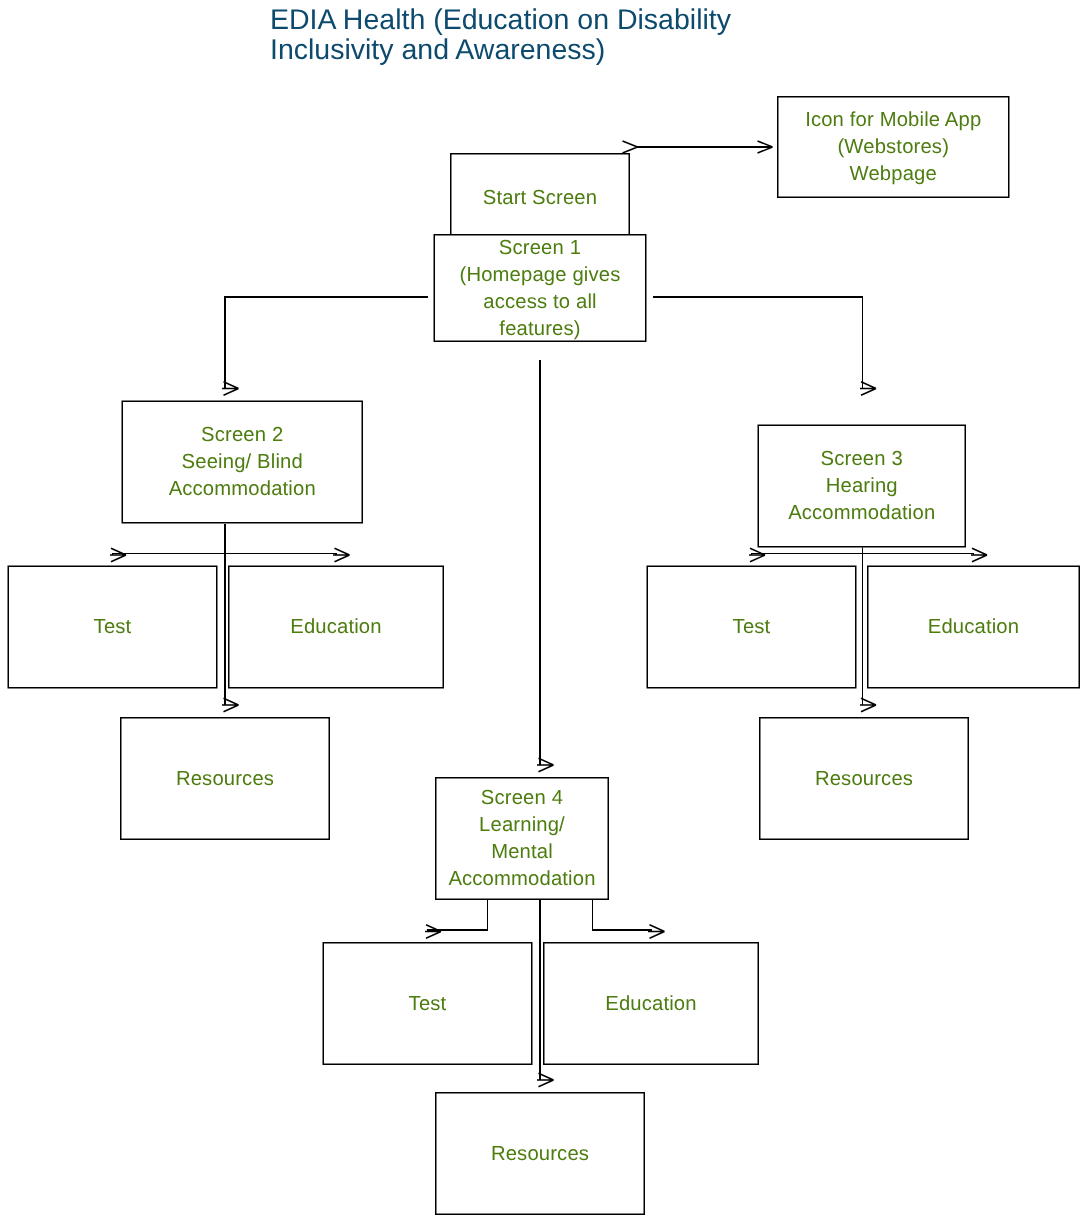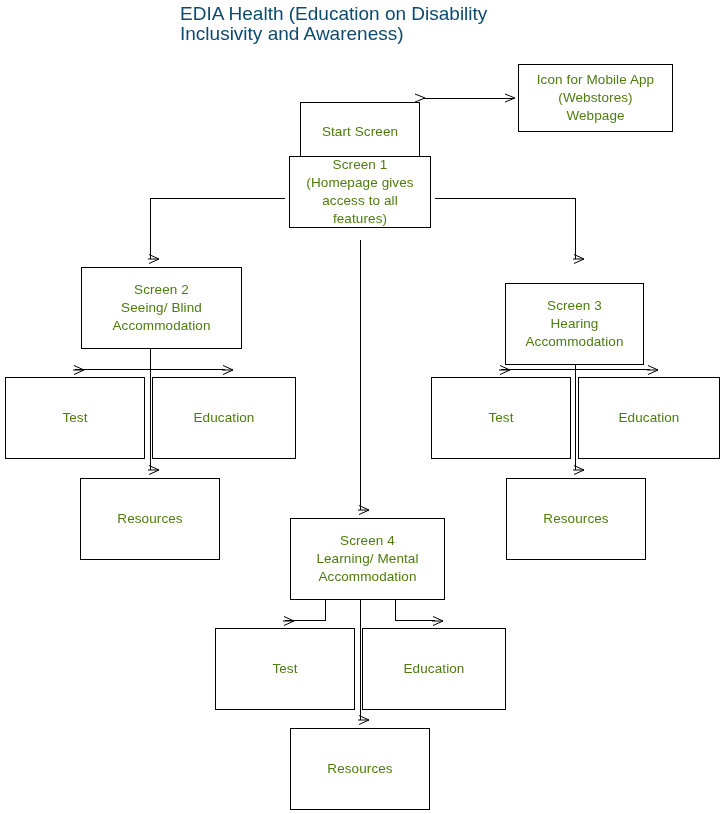--- a/index.html
+++ b/index.html
@@ -126,21 +126,21 @@
 Seeing/ Blind
 Accommodation</span>
   </div>
 
   <div class="node" style="left:505px; top:267px; width:139px; height:82px;margin-top:16px;">
     <span class="lbl">Screen 3
 Hearing
 Accommodation</span>
   </div>
 
-  <div class="node" style="left:290px; top:518px; width:155px; height:82px;">
+  <div class="node" style="left:290px; top:518px; width:116px; height:82px;">
     <span class="lbl">Screen 4
 Learning/ Mental
 Accommodation</span>
   </div>
 
   <div class="node" style="left:5px; top:377px; width:140px; height:82px;">
     <span class="lbl">Test</span>
   </div>
 
   <div class="node" style="left:152px; top:377px; width:144px; height:82px;">

